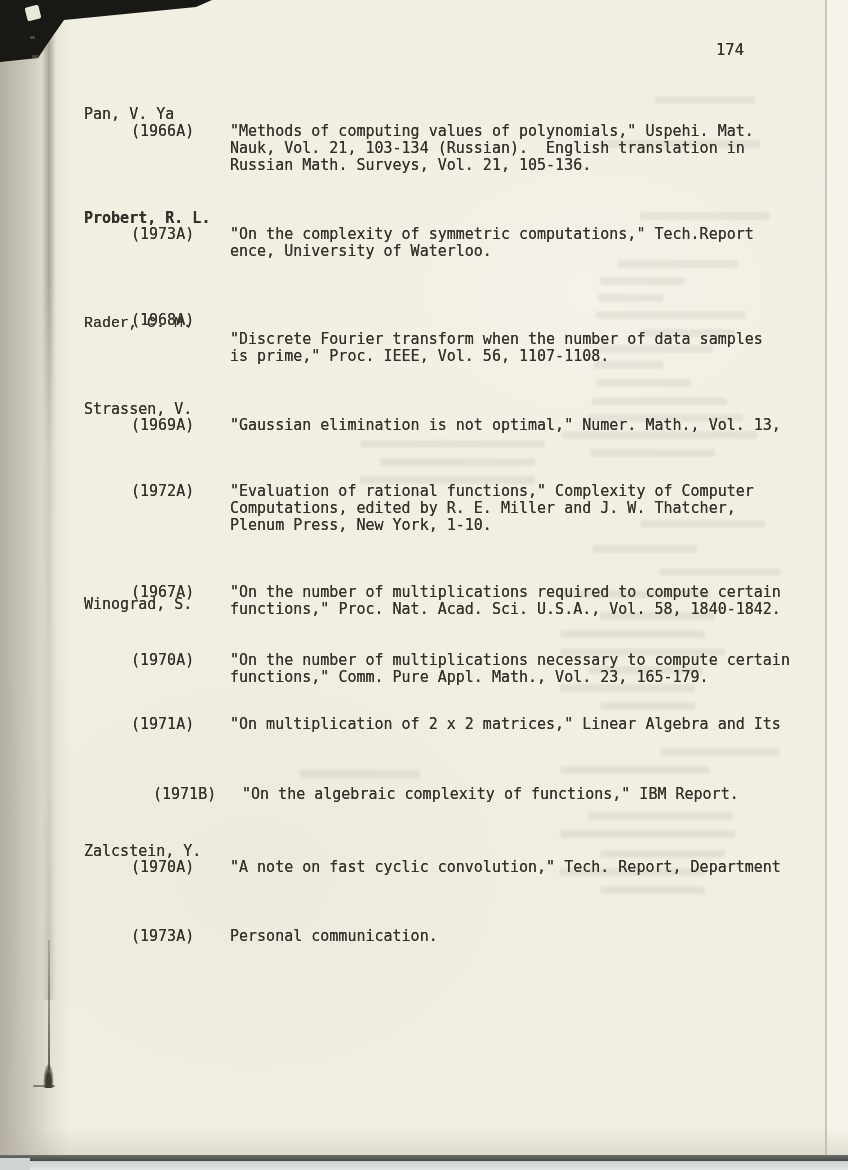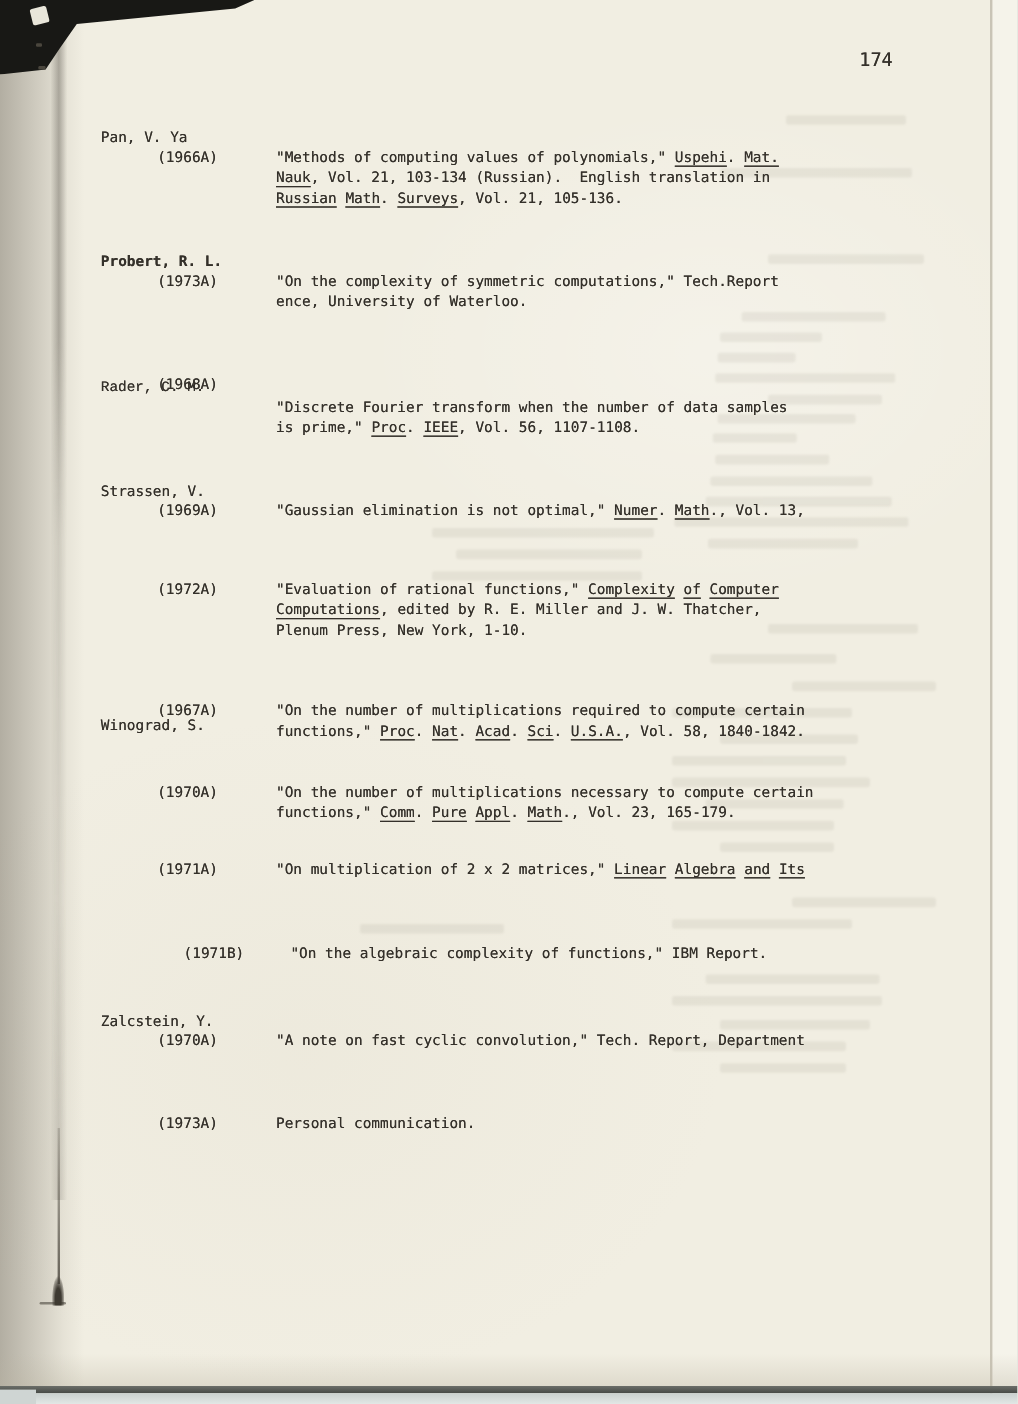--- a/index.html
+++ b/index.html
@@ -9,23 +9,23 @@
     font-family:"DejaVu Sans Mono","Liberation Mono",monospace;
     color:#34302a;
   }
   
   .scan::before{
     content:"";position:absolute;inset:0;pointer-events:none;
     background:
       radial-gradient(420px 300px at 70% 25%, rgba(255,255,255,.25), transparent 70%),
       radial-gradient(500px 400px at 30% 75%, rgba(210,203,182,.12), transparent 70%);
   }
-  .txt{position:absolute;white-space:pre;font-size:12px;line-height:17px;
+  .txt{position:absolute;white-space:pre;font-size:15px;line-height:17px;
        text-shadow:0 0 .45px rgba(52,48,42,.85);}
-  .u{text-decoration:underline;text-underline-offset:2.5px;text-decoration-thickness:1.2px;margin-top:36px;}
+  .u{text-underline-offset:2.5px;text-decoration-thickness:1.2px;margin-top:36px;}
   .pageno{position:absolute;left:716px;top:42px;font-size:15.5px;}
   .bodyblock div{height:17px;}
   
   .binding-shadow{position:absolute;left:0;top:0;width:74px;height:1170px;
     background:linear-gradient(90deg, rgba(110,104,92,.48), rgba(120,114,102,.26) 45%, rgba(130,124,110,.10) 72%, transparent 95%);}
   .fold-line{position:absolute;left:42px;top:0;width:14px;height:1000px;
     background:linear-gradient(90deg, transparent, rgba(80,75,66,.45) 50%, transparent);
     opacity:.85;
     -webkit-mask-image:linear-gradient(180deg,#000 0 28%, rgba(0,0,0,.35) 45%, rgba(0,0,0,.22) 75%, rgba(0,0,0,.5) 100%);
             mask-image:linear-gradient(180deg,#000 0 28%, rgba(0,0,0,.35) 45%, rgba(0,0,0,.22) 75%, rgba(0,0,0,.5) 100%);}

